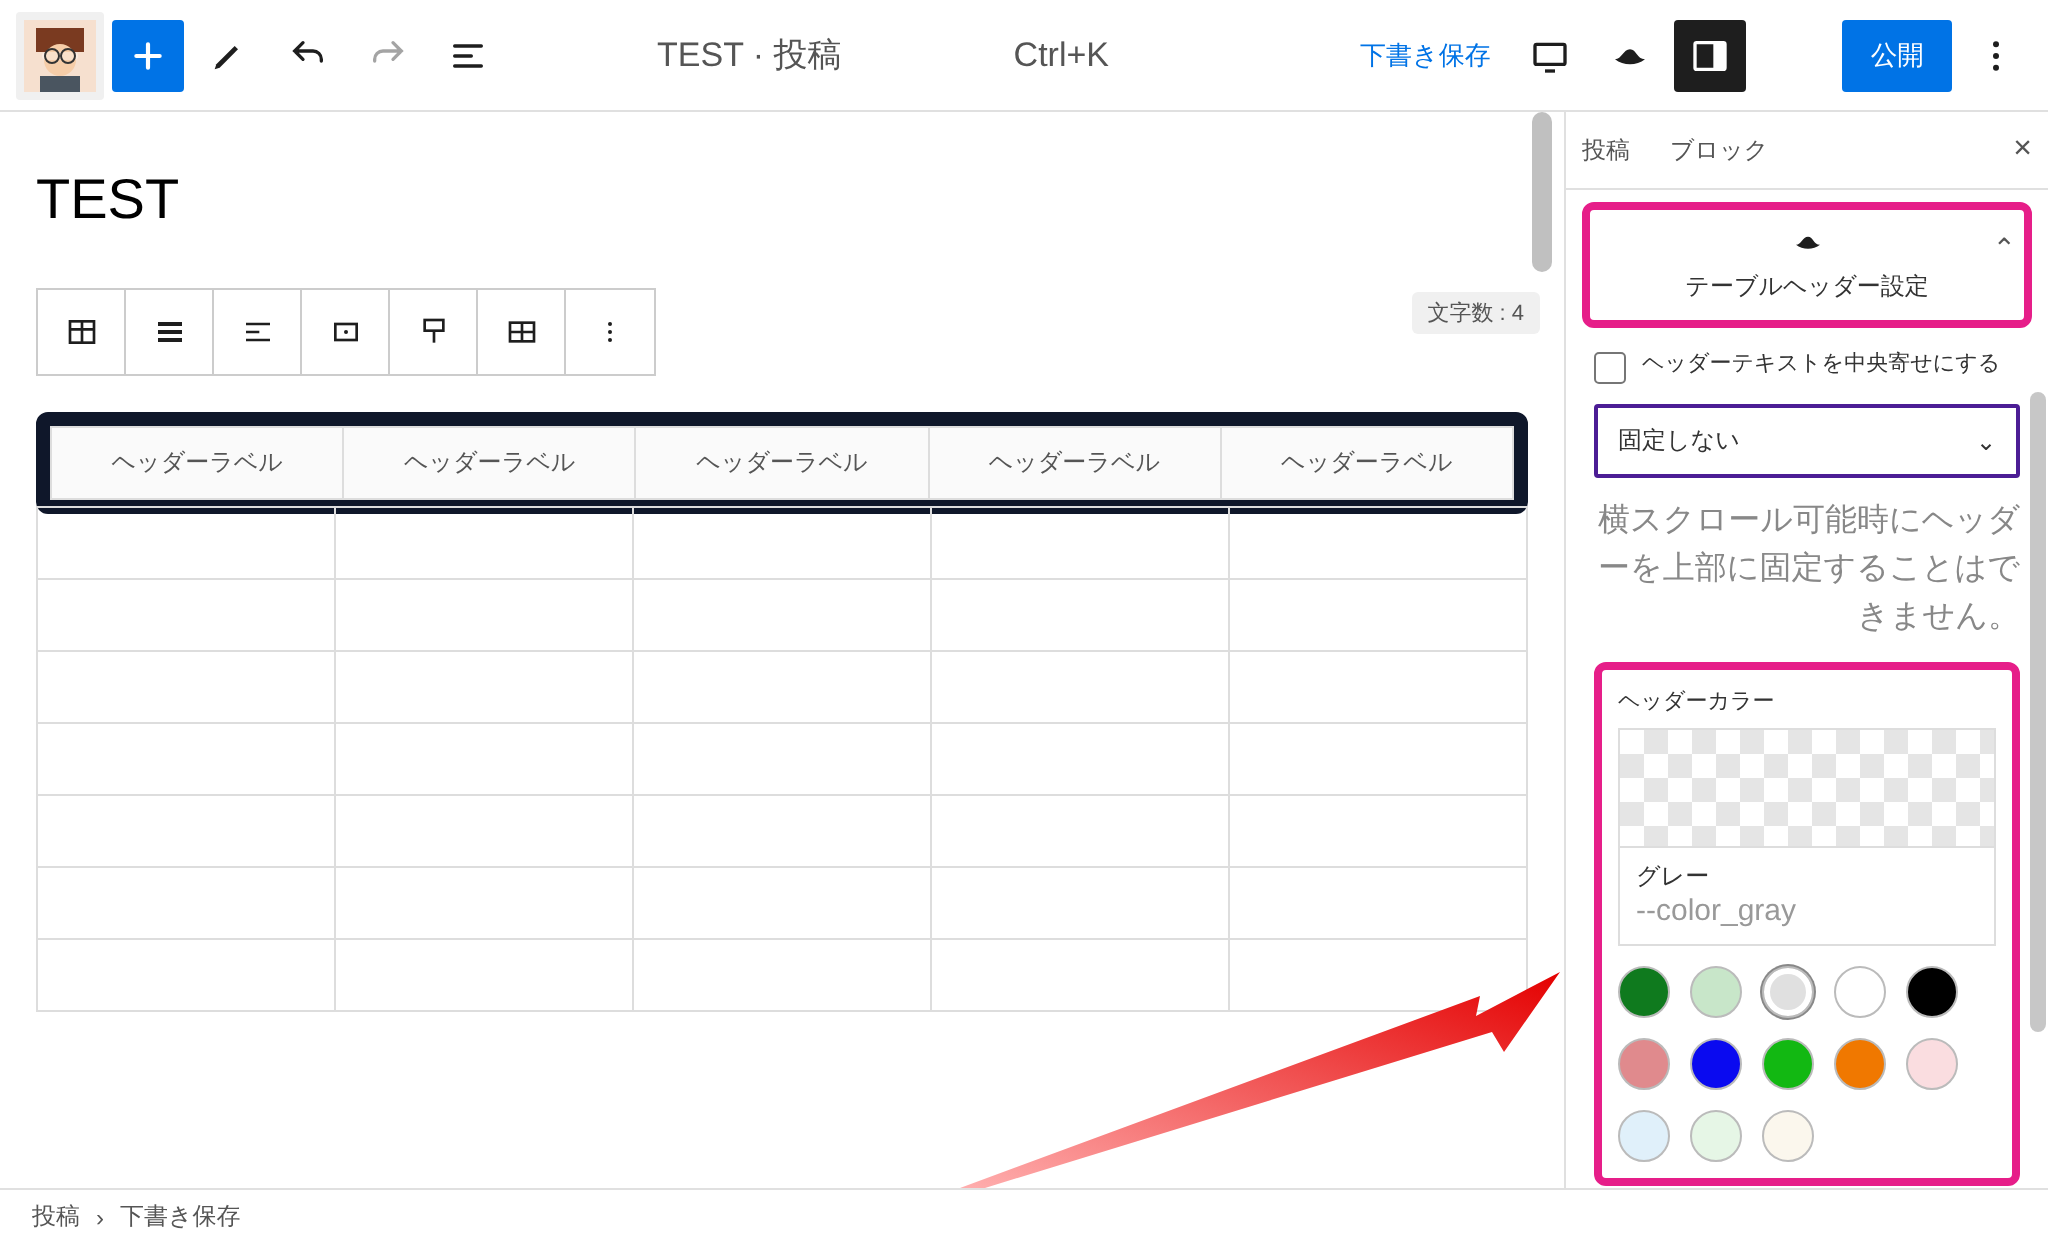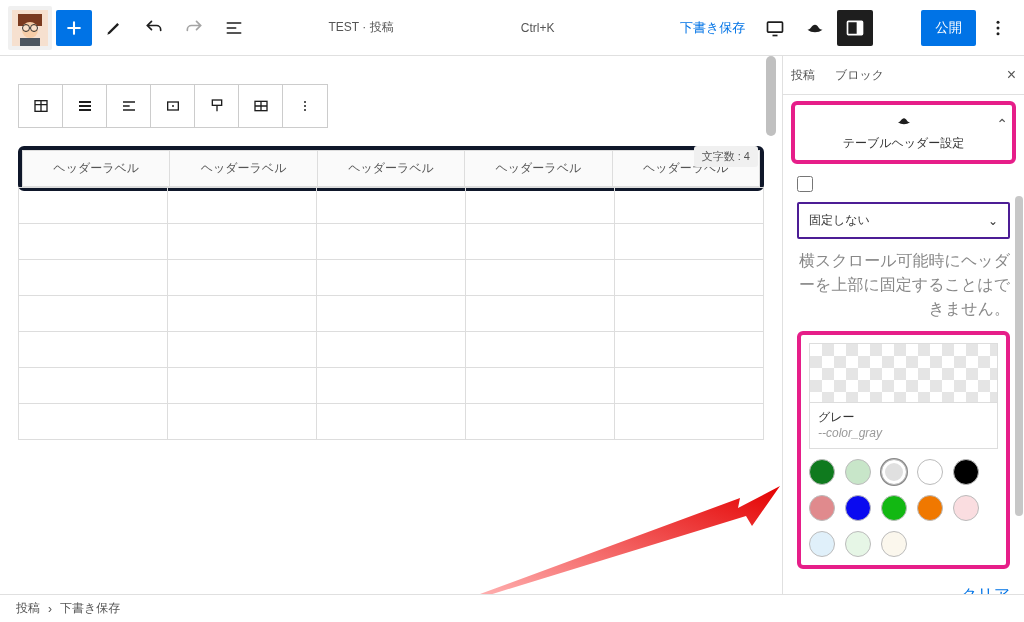--- a/index.html
+++ b/index.html
@@ -7,37 +7,37 @@
 
 
 .topbar { height: 56px; display: flex; align-items: center; border-bottom: 1px solid #e0e0e0; padding: 0 8px; gap: 4px; }
 .avatar { width: 44px; height: 44px; background: #f0f0f0; border-radius: 2px; display: flex; align-items: center; justify-content: center; }
 .avatar-svg { width: 36px; height: 36px; }
 .sq-btn { width: 36px; height: 36px; display: flex; align-items: center; justify-content: center; border: none; background: transparent; cursor: pointer; color: #1e1e1e; border-radius: 2px; }
 .sq-btn.primary { background: #0073e6; color: #fff; }
 .sq-btn.dark { background: #1e1e1e; color: #fff; }
 .sq-btn.publish { background: #0073e6; color: #fff; width: auto; padding: 0 14px; font-weight: 500; margin-left: 44px; }
 .top-center { flex: 1; display: flex; justify-content: center; }
-.doc-title-box { width: 250px; display: flex; align-items: center; justify-content: space-between; padding: 6px 12px; border-radius: 2px; font-size: 12px; color: #555; }
+.doc-title-box { width: 250px; display: flex; align-items: center; justify-content: space-between; padding: 6px 12px; border-radius: 2px; font-size: 17px; color: #555; }
 .top-right { display: flex; align-items: center; gap: 4px; }
 .linklike { color: #0073e6; font-size: 13px; padding: 0 8px; cursor: pointer; margin-left: 41px; }
 .swell-icon { width: 20px; height: 20px; }
 
 
 .workspace { display: flex; height: calc(622px - 56px - 28px); }
 .editor { flex: 1; position: relative; padding: 28px 18px 0 18px; overflow: hidden; }
 .editor-scroll { position: absolute; right: 6px; top: 0; width: 10px; height: 80px; background: #c0c0c0; border-radius: 5px; }
 .post-title { font-size: 28px; font-weight: 400; margin-bottom: 28px; color: #000; }
-.char-count { position: absolute; right: 24px; top: 90px; background: #f0f0f0; color: #555; font-size: 11px; padding: 3px 8px; border-radius: 3px; }
+.char-count { position: absolute; right: 12px; top: 90px; background: #f0f0f0; color: #555; font-size: 11px; padding: 3px 8px; border-radius: 3px; }
 .block-toolbar { display: inline-flex; border: 1px solid #ccc; margin-bottom: 18px; }
 .block-toolbar .tb { width: 44px; height: 42px; border-right: 1px solid #ccc; display: flex; align-items: center; justify-content: center; background: #fff; }
 .block-toolbar .tb:last-child { border-right: none; }
 
 
-.table-wrap { border: 4px solid #0f172a; border-radius: 6px; padding: 0; margin-bottom: -4px; width: 100%; }
+.table-wrap { border: 7px solid #0f172a; border-radius: 6px; padding: 0; margin-bottom: -4px; width: 100%; }
 table.blk { width: 100%; border-collapse: collapse; table-layout: fixed; }
 table.blk th, table.blk td { border: 1px solid #ddd; height: 36px; font-size: 12px; font-weight: 400; text-align: center; color: #555; }
 table.blk th { background: #fafafa; }
 .table-body-wrap { width: 100%; }
 .table-body-wrap table { width: 100%; border-collapse: collapse; table-layout: fixed; }
 .table-body-wrap td { border: 1px solid #ddd; height: 36px; }
 
 
 .sidebar { width: 242px; border-left: 1px solid #e0e0e0; font-size: 12px; color: #333; display: flex; flex-direction: column; position: relative; }
 .side-tabs { display: flex; align-items: center; padding: 10px 8px; gap: 20px; border-bottom: 1px solid #e0e0e0; }
@@ -55,21 +55,21 @@
 .checker { height: 60px; border: 1px solid #ddd; background-image:
   linear-gradient(45deg, #e5e5e5 25%, transparent 25%),
   linear-gradient(-45deg, #e5e5e5 25%, transparent 25%),
   linear-gradient(45deg, transparent 75%, #e5e5e5 75%),
   linear-gradient(-45deg, transparent 75%, #e5e5e5 75%);
   background-size: 24px 24px;
   background-position: 0 0, 0 12px, 12px -12px, -12px 0;
 }
 .color-meta { border: 1px solid #ddd; border-top: none; padding: 6px 8px 8px 8px; }
 .color-meta .nm { font-size: 12px; }
-.color-meta .var { font-size: 12px; color: #999; font-style: italic; }
+.color-meta .var { font-size: 15px; color: #999; }
 .swatches { display: flex; flex-wrap: wrap; gap: 10px; margin-top: 10px; }
 .swatch { width: 26px; height: 26px; border-radius: 50%; border: 1px solid #bbb; }
 .swatch.ring { box-shadow: 0 0 0 1px #888, inset 0 0 0 3px #fff; }
 .clear-link { text-align: right; color: #0073e6; font-size: 16px; padding: 6px 14px 0 0; }
 .side-scroll { position: absolute; right: 1px; top: 140px; width: 8px; height: 320px; background: #c7c7c7; border-radius: 4px; }
 
 
 .footer { position: absolute; bottom: 0; left: 0; right: 0; height: 28px; border-top: 1px solid #e0e0e0; display: flex; align-items: center; padding: 0 16px; font-size: 12px; color: #555; gap: 8px; background: #fff; }
 
 
@@ -152,20 +152,21 @@
           <circle cx="12" cy="12" r="1.8" fill="#1e1e1e"></circle>
           <circle cx="12" cy="19" r="1.8" fill="#1e1e1e"></circle>
         </svg>
     </button>
   </div>
 </div>
 
 <div class="workspace">
   <div class="editor">
     <div class="editor-scroll"></div>
+    <h1 class="post-title">TEST</h1>
     <div class="char-count">文字数 : 4</div>
 
     <div class="block-toolbar">
       <div class="tb">
           <svg class="icon-sm" viewBox="0 0 24 24">
             <rect x="3" y="4" width="18" height="16" fill="none" stroke="#1e1e1e" stroke-width="2"></rect>
             <path d="M3 10h18M12 4v16" stroke="#1e1e1e" stroke-width="2"></path>
           </svg>
         </div>
       <div class="tb">
@@ -296,29 +297,31 @@
       <svg class="icon-sm" viewBox="0 0 24 24">
           <path d="M3 14c4 0 5-6 9-6s4 6 9 6c-5 4-13 4-18 0z" fill="#1e1e1e"></path>
         </svg>
       <span>テーブルヘッダー設定</span>
     </div>
     <span class="panel-caret">⌃</span>
 
     <div class="side-body">
       <label class="chk-row">
         <input type="checkbox" style="">
+        <span>ヘッダーテキストを中央寄せにする</span>
       </label>
 
       <div class="select-like">
         <span>固定しない</span>
         <span>⌄</span>
       </div>
       <div class="help">横スクロール可能時にヘッダーを上部に固定することはできません。</div>
 
       <div class="color-panel">
+        <div class="side-label" style="margin-bottom:6px">ヘッダーカラー</div>
         <div class="checker"></div>
         <div class="color-meta">
           <div class="nm">グレー</div>
           <div class="var">--color_gray</div>
         </div>
         <div class="swatches" id="swatches">
             <div class="swatch" style="background: rgb(15, 122, 30);"></div>
             <div class="swatch" style="background: rgb(200, 230, 201);"></div>
             <div class="swatch ring" style="background: rgb(224, 224, 224);"></div>
             <div class="swatch" style="background: rgb(255, 255, 255);"></div>

